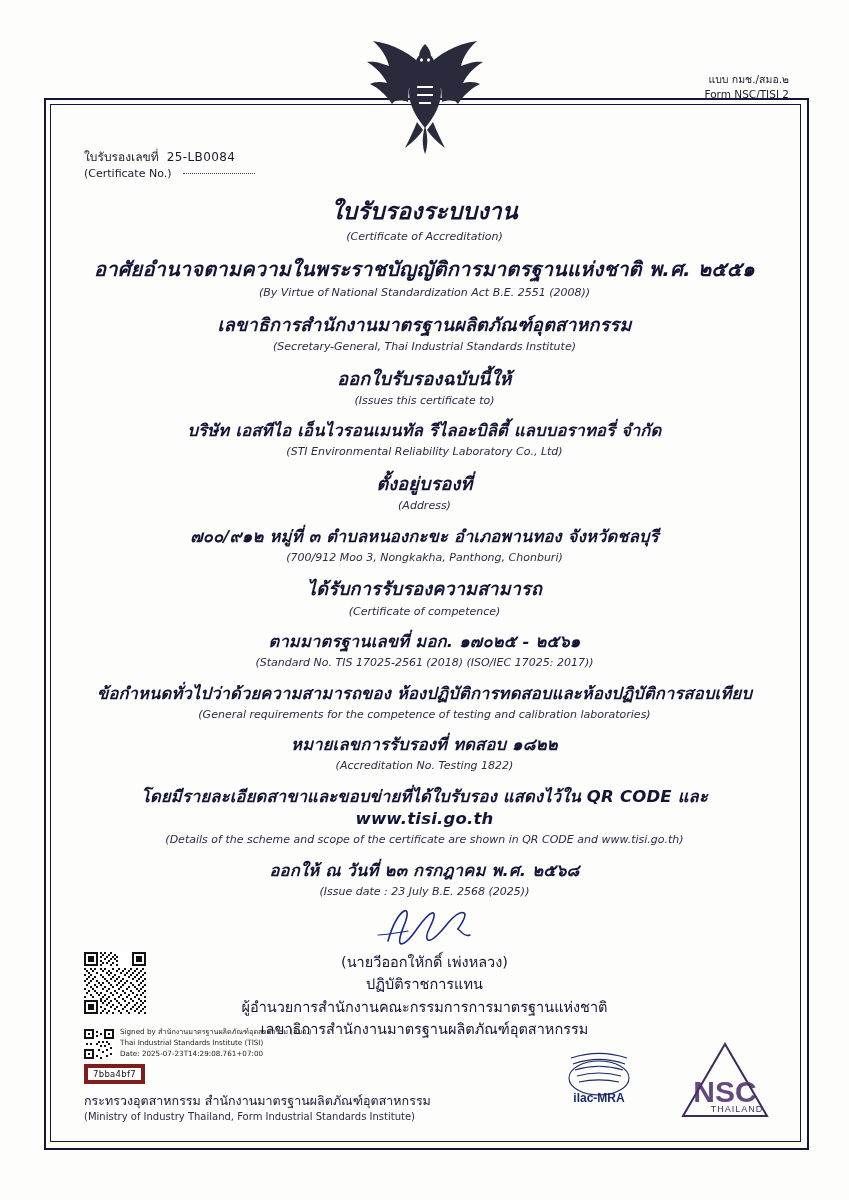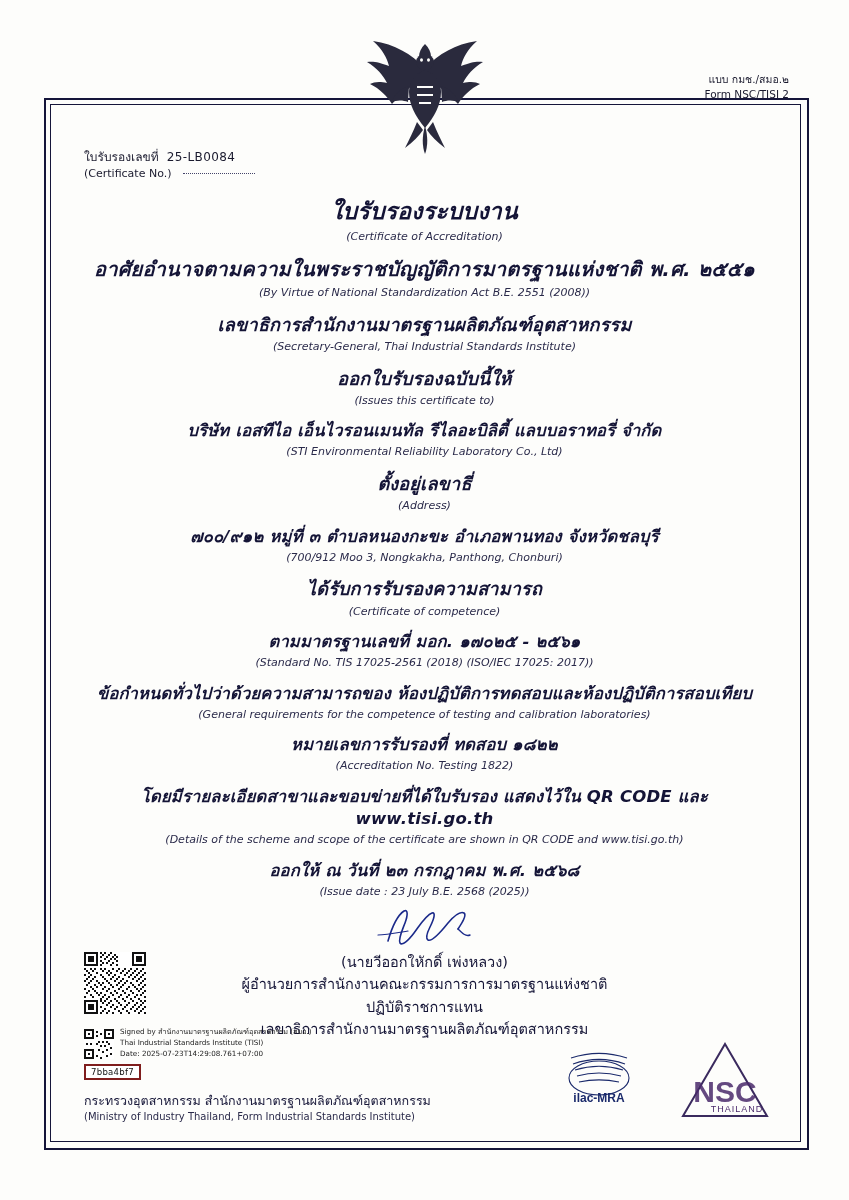--- a/index.html
+++ b/index.html
@@ -173,21 +173,21 @@
   .mini-qr { flex: 0 0 auto; }
   .sig-text {
     font-size: 7.2px;
     line-height: 1.5;
     color: #222;
     padding-top: 2px;
   }
   .sig-hash {
     margin-top: 5px;
     font-size: 8.5px;
-    border: 2px solid #7f1d1d;
+    border: 4px solid #7f1d1d;
     display: inline-block;
     padding: 1px 5px;
     letter-spacing: .3px;
     color: #111;
     background: #fff;
   }
 
   
   .footer {
     position: absolute;
@@ -285,21 +285,21 @@
       <div class="th-line med">ออกใบรับรองฉบับนี้ให้</div>
       <div class="en-line">(Issues this certificate to)</div>
     </div>
 
     <div class="blk">
       <div class="th-line sm">บริษัท เอสทีไอ เอ็นไวรอนเมนทัล รีไลอะบิลิตี้ แลบบอราทอรี่ จำกัด</div>
       <div class="en-line">(STI Environmental Reliability Laboratory Co., Ltd)</div>
     </div>
 
     <div class="blk">
-      <div class="th-line med">ตั้งอยู่เลขาธี่</div>
+      <div class="th-line med">ตั้งอยู่บรองที่</div>
       <div class="en-line">(Address)</div>
     </div>
 
     <div class="blk">
       <div class="th-line sm">๗๐๐/๙๑๒ หมู่ที่ ๓ ตำบลหนองกะขะ อำเภอพานทอง จังหวัดชลบุรี</div>
       <div class="en-line">(700/912 Moo 3, Nongkakha, Panthong, Chonburi)</div>
     </div>
 
     <div class="blk">
       <div class="th-line med">ได้รับการรับรองความสามารถ</div>
@@ -333,22 +333,22 @@
 
   </div>
 
   <div class="sign-area">
     <svg class="signature-svg" width="110" height="44" viewBox="0 0 110 44">
       <path d="M18 36 C22 22 28 10 34 6 C38 4 38 10 35 18 C32 26 28 34 30 38 C32 41 38 36 44 28 C50 20 56 10 62 8 C66 7 64 14 60 22 C57 28 55 33 58 35 C62 37 70 28 78 18 C84 11 90 6 94 8 C97 10 92 18 88 24" fill="none" stroke="#1b2a8a" stroke-width="1.6" stroke-linecap="round"></path>
       <path d="M8 30 C16 30 26 28 38 26" fill="none" stroke="#1b2a8a" stroke-width="1.2" stroke-linecap="round"></path>
       <path d="M88 24 C92 28 96 32 100 30" fill="none" stroke="#1b2a8a" stroke-width="1.4" stroke-linecap="round"></path>
     </svg>
     <div class="sign-name">(นายวีออกใหักดิ์ เพ่งหลวง)</div>
+    <div class="sign-role">ปฏิบัติราชการแทน</div>
     <div class="sign-role">ผู้อำนวยการสำนักงานคณะกรรมการการมาตรฐานแห่งชาติ</div>
-    <div class="sign-role">ปฏิบัติราชการแทน</div>
     <div class="sign-role">เลขาธิการสำนักงานมาตรฐานผลิตภัณฑ์อุตสาหกรรม</div>
   </div>
 
   <div class="qr-wrap">
     <svg class="qr-img" width="62" height="62" viewBox="0 0 31 31" shape-rendering="crispEdges">
       <rect width="31" height="31" fill="#fff"></rect>
       <g fill="#111">
         <rect x="0" y="0" width="7" height="1"></rect>
           <rect x="0" y="6" width="7" height="1"></rect>
         <rect x="0" y="0" width="1" height="7"></rect>

